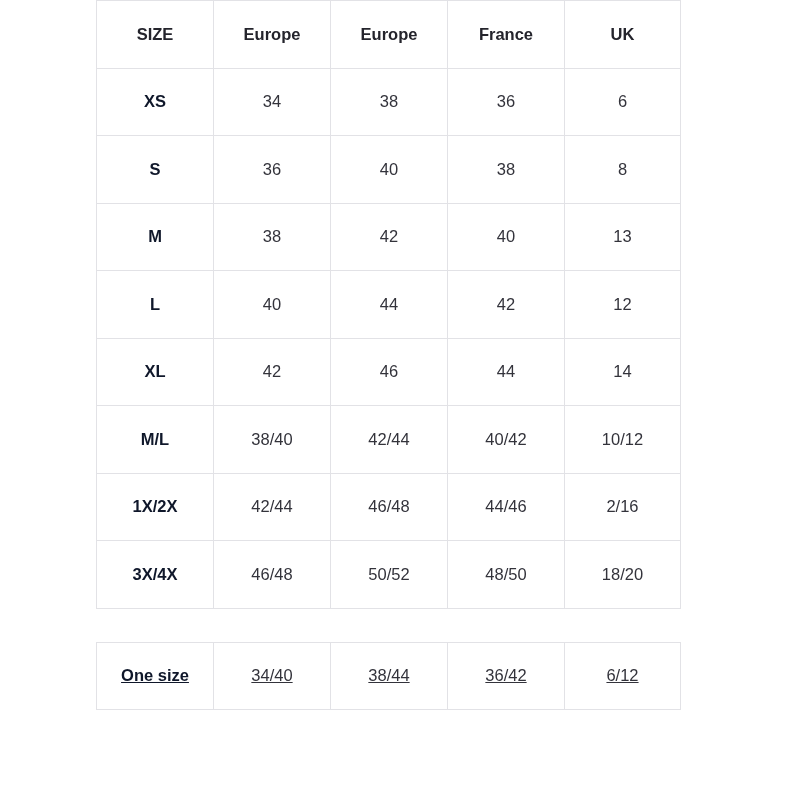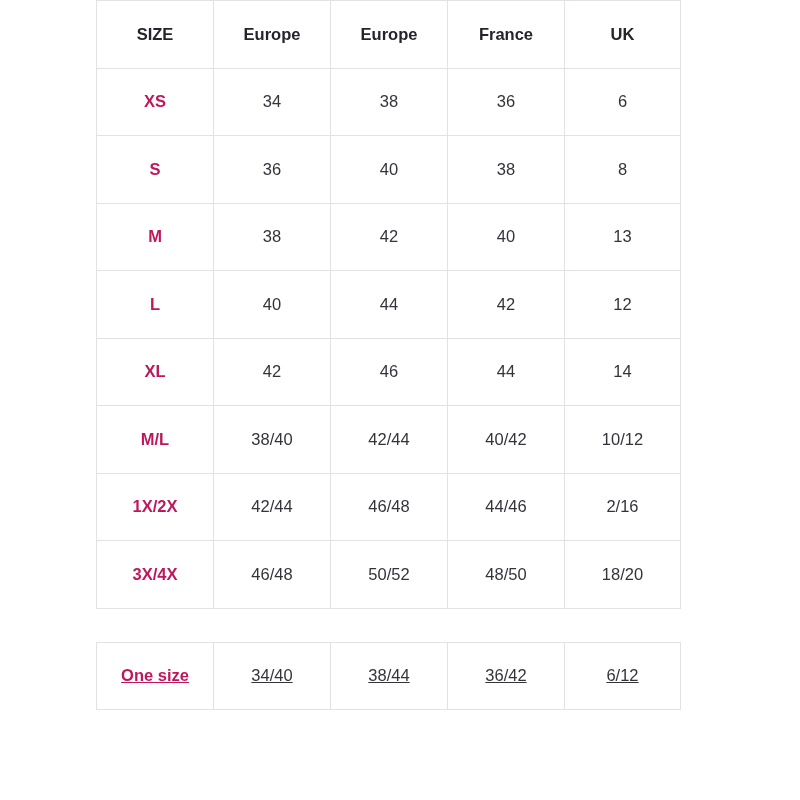--- a/index.html
+++ b/index.html
@@ -43,21 +43,21 @@
   table.size-table col.c3 { width: 117px; }
   table.size-table col.c4 { width: 116px; }
 
   table.size-table th {
     font-weight: 700;
     font-size: 16.5px;
     color: #24242c;
   }
   table.size-table td.rowlabel {
     font-weight: 700;
-    color: #be185d;
+    color: #0f172a;
   }
   .gap {
     height: 33px;
   }
   .second-table td {
     height: 62px;
     text-decoration: underline;
   }
 </style>
 </head>

